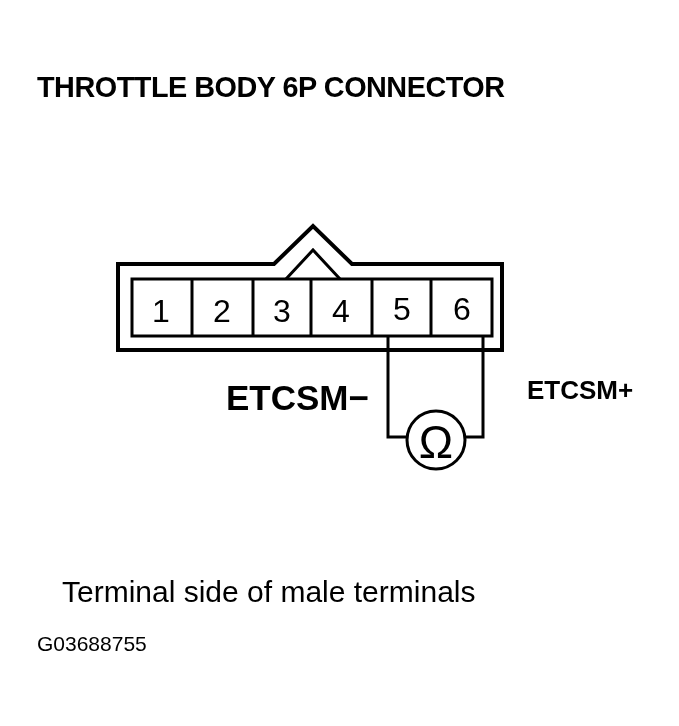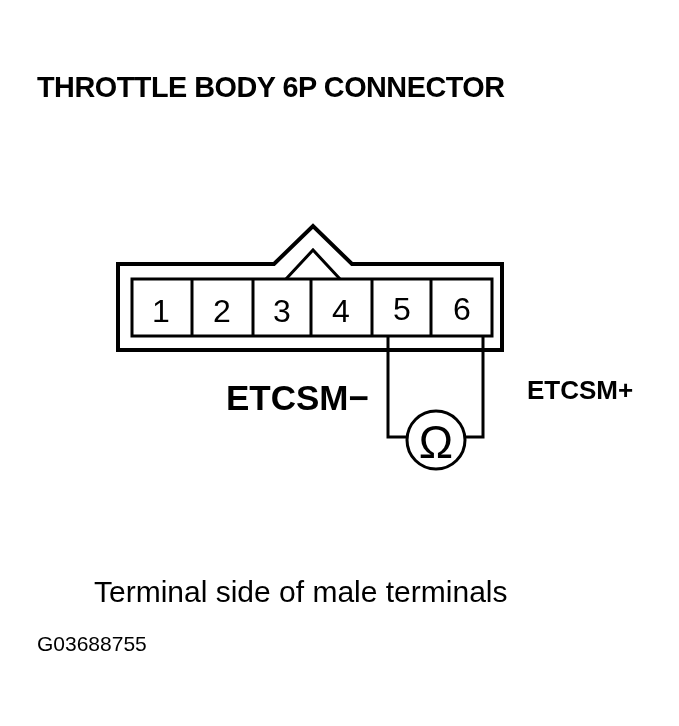--- a/index.html
+++ b/index.html
@@ -1,21 +1,21 @@
 <!DOCTYPE html>
 <html><head>
 <meta charset="utf-8">
 <style>
   html, body { margin: 0; padding: 0; background: #ffffff; }
   body { width: 679px; height: 726px; position: relative; overflow: hidden; font-family: "Liberation Sans", sans-serif; color: #000; }
   .title { position: absolute; left: 37px; top: 70px; font-size: 30px; font-weight: bold; letter-spacing: -0.5px; transform: scaleX(0.96); transform-origin: left; white-space: nowrap; }
   .diagram { position: absolute; left: 0; top: 0; }
   .lbl-minus { position: absolute; left: 226px; top: 362px; font-size: 35px; font-weight: bold; white-space: nowrap; margin-top: 16px; }
   .lbl-plus { position: absolute; left: 495px; top: 375px; font-size: 26px; font-weight: bold; white-space: nowrap; margin-left: 32px; }
-  .caption { position: absolute; left: 62px; top: 575px; font-size: 30px; white-space: nowrap; margin-left: 32px; }
+  .caption { position: absolute; left: 62px; top: 575px; font-size: 30px; white-space: nowrap; }
   .figid { position: absolute; left: 37px; top: 632px; font-size: 21px; white-space: nowrap; }
   .pinnum { font-family: "Liberation Sans", sans-serif; font-size: 32px; }
 </style>
 </head>
 <body>
 
 <div class="title">THROTTLE BODY 6P CONNECTOR</div>
 
 <svg class="diagram" width="679" height="726" viewBox="0 0 679 726">
 

